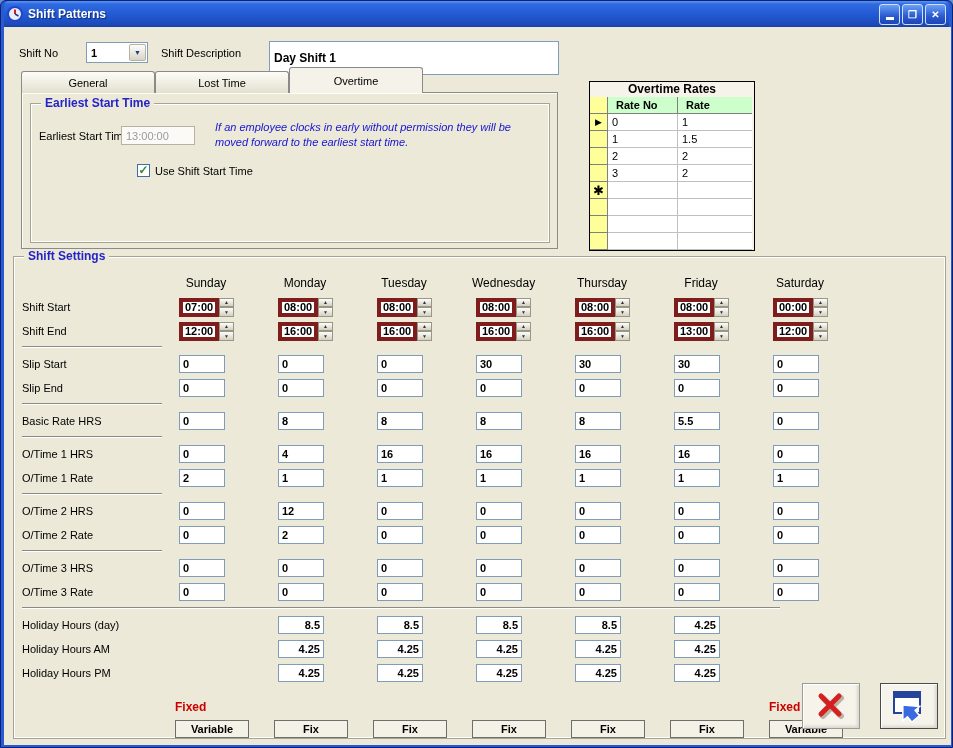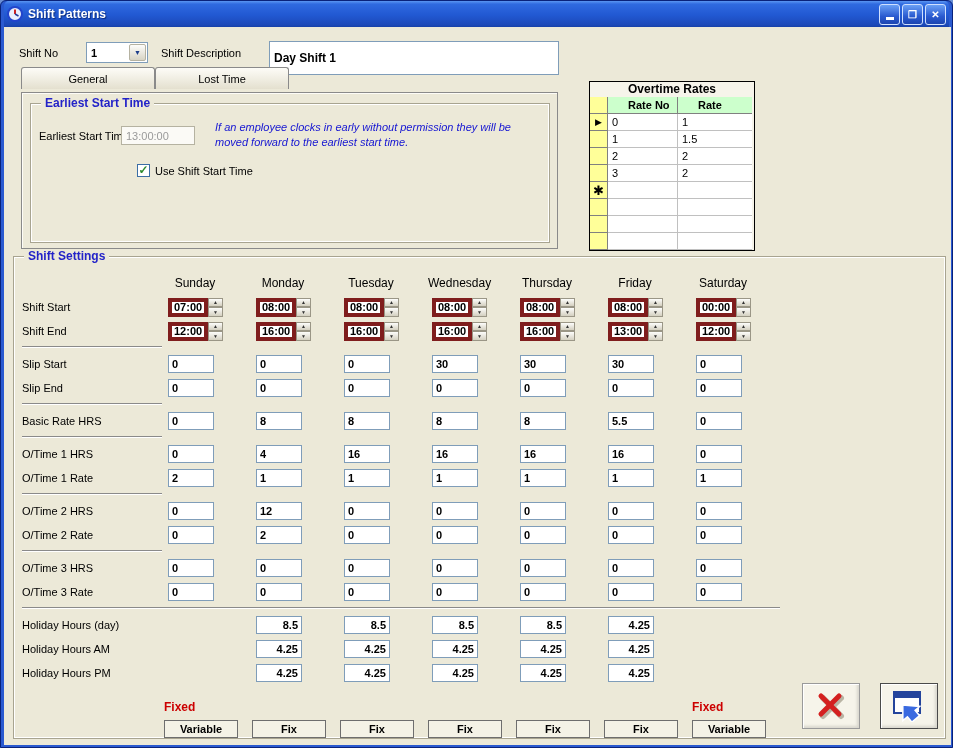--- a/index.html
+++ b/index.html
@@ -52,31 +52,31 @@
     justify-content:center; }
   .check { color:#2e8b2e; font-size:12px; font-weight:bold; line-height:1; margin-top:-2px; }
 
   
   .rates-box { position:absolute; left:585px; top:54px; width:166px; border:1px solid #000; background:#f6f4ea; }
   .rates-title { height:15px; text-align:center; font-weight:bold; font-size:12px; }
   .r-row { display:grid; grid-template-columns:18px 70px 74px; height:17px; }
   .r-sel { background:#ffff99; border-right:1px solid #808080; border-bottom:1px solid #808080;
     display:flex; align-items:center; justify-content:center; font-size:9px; }
   .r-sel.star { font-size:13px; }
-  .r-hdr { background:#ccffcc; font-weight:bold; padding-left:20px; border-right:1px solid #808080;
+  .r-hdr { background:#ccffcc; font-weight:bold; padding-left:8px; border-right:1px solid #808080;
     border-bottom:1px solid #808080; display:flex; align-items:center; }
   .r-hdr.last { border-right:none; }
   .r-cell { background:#fff; border-right:1px solid #c0c0c0; border-bottom:1px solid #c0c0c0; padding-left:4px;
     display:flex; align-items:center; }
   .r-cell.last { border-right:none; }
 
   
   .settings-group { left:9px; top:229px; width:933px; height:483px; }
   .settings-grid { position:absolute; left:8px; top:16px; width:766px; }
-  .g-row { display:grid; grid-template-columns:142px repeat(7,88px); align-items:center; height:24px; }
+  .g-row { display:grid; grid-template-columns:142px repeat(7,88px); align-items:center; height:24px;gap:11px; }
   .g-hdr { height:20px; margin-bottom:2px; }
   .day-hdr { width:62px; text-align:center; font-size:12px; }
   .g-label { font-size:11px; padding-right:4px; }
   .g-cell { display:flex; align-items:center; }
   .g-cell.center { }
   .timefield { display:flex; margin-left:4px; }
   input.tin { width:40px; height:19px; border:4px solid #7f1d1d; font-family:"Liberation Sans",sans-serif;
     font-weight:bold; font-size:11px; padding:0 2px; }
   .spin { width:15px; height:19px; display:flex; flex-direction:column; }
   .sbtn { flex:1; background:linear-gradient(#fdfdfb,#d4d0c0); border:1px solid #9a9686;
@@ -124,20 +124,21 @@
     <div class="combo">
       <span class="combo-val">1</span>
       <span class="combo-btn">▼</span>
     </div>
     <span class="lbl" style="left:157px; top:20px;">Shift Description</span>
     <input class="txtin" style="left: 265px; top: 14px; width: 290px; height: 21px;" value="Day Shift 1">
 
     <div class="tabstrip">
         <div class="tab">General</div>
         <div class="tab">Lost Time</div>
+        <div class="tab active">Overtime</div>
       </div>
     <div class="tabpanel">
       <div class="groupbox est-group">
         <span class="grouptitle">Earliest Start Time</span>
         <span class="lbl" style="left:8px; top:26px;">Earliest Start Time:</span>
         <input class="dis-in" value="13:00:00" style="">
         <div class="note">If an employee clocks in early without permission they will be moved forward to the earliest start time.</div>
         <div class="checkrow">
           <span class="cbox">
               <span class="check">✓</span>

